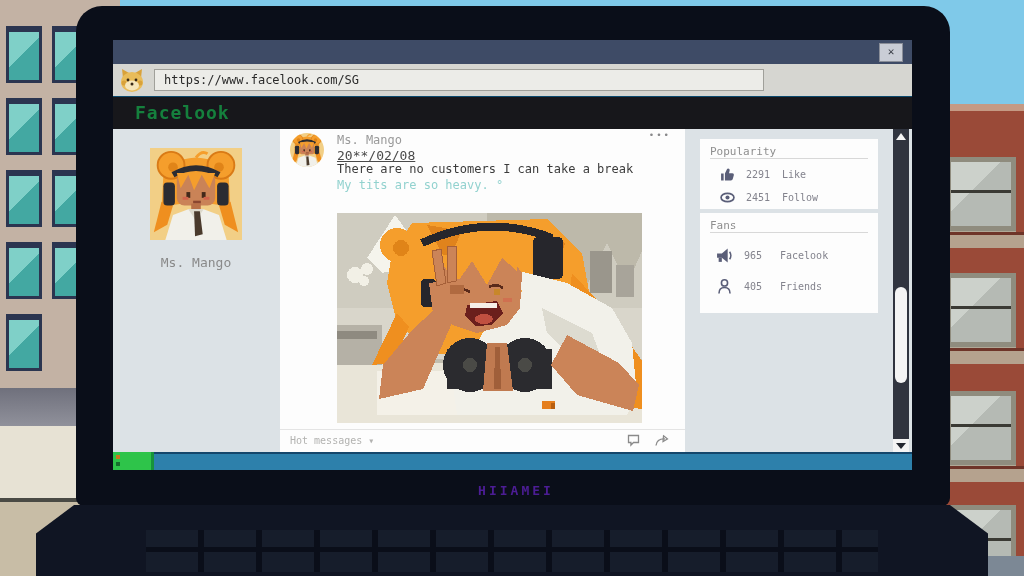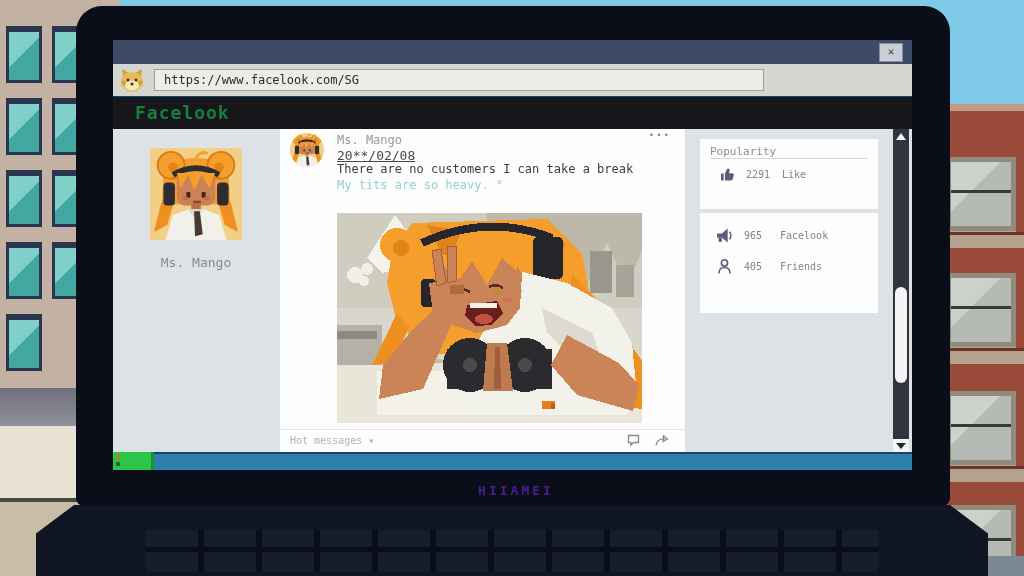--- a/index.html
+++ b/index.html
@@ -288,23 +288,32 @@
 
       <div class="side-card pop-card">
         <div class="card-title">Popularity</div>
         <div class="stat-row">
           <svg class="stat-icon" viewBox="0 0 14 14">
             <path d="M1 6 h2.4 v6.5 H1 z M4.6 12.5 h5.6 c.8 0 1.5-.5 1.7-1.3 l1-3.4 c.3-1-.4-1.9-1.4-1.9 H8.4 l.6-2.7 c.2-1-.5-1.8-1.4-1.8 -.5 0-.9.3-1.1.7 L4.6 6 z" fill="#5a5e78"></path>
           </svg>
           <span class="stat-value">2291</span>
           <span class="stat-label">Like</span>
         </div>
+        <div class="stat-row">
+          <svg class="stat-icon" viewBox="0 0 14 14">
+            <ellipse cx="7" cy="7" rx="6" ry="3.9" fill="none" stroke="#5a5e78" stroke-width="1.6"></ellipse>
+            <circle cx="7" cy="7" r="1.9" fill="#5a5e78"></circle>
+          </svg>
+          <span class="stat-value">2451</span>
+          <span class="stat-label">Follow</span>
+        </div>
       </div>
 
       <div class="side-card fans-card">
+        <div class="card-title">Fans</div>
         <div class="stat-row">
           <svg class="stat-icon" viewBox="0 0 16 16">
             <polygon points="1,6 5.5,6 11,1.5 11,14.5 5.5,10 1,10" fill="#5a5e78"></polygon>
             <rect x="2.5" y="10" width="3" height="4" fill="#5a5e78"></rect>
             <path d="M12.8,4.5 q2.4,3.5 0,7" stroke="#5a5e78" stroke-width="1.4" fill="none"></path>
           </svg>
           <span class="stat-value">965</span>
           <span class="stat-label">Facelook</span>
         </div>
         <div class="stat-row">

